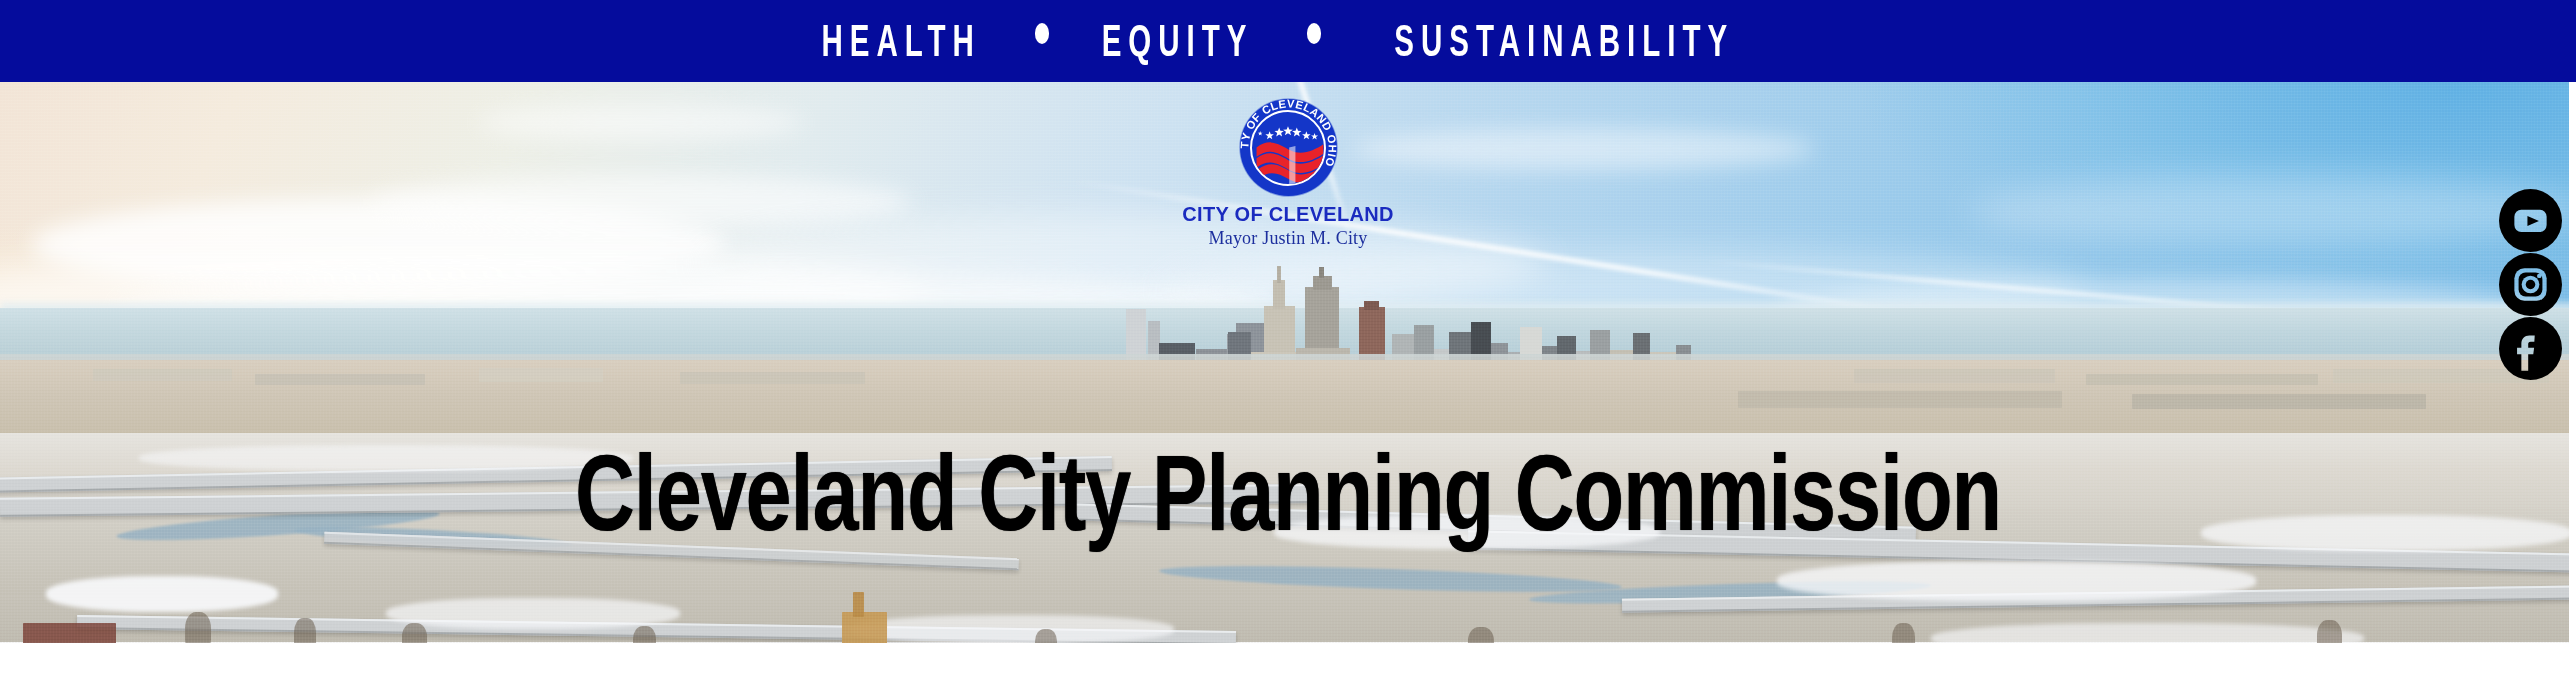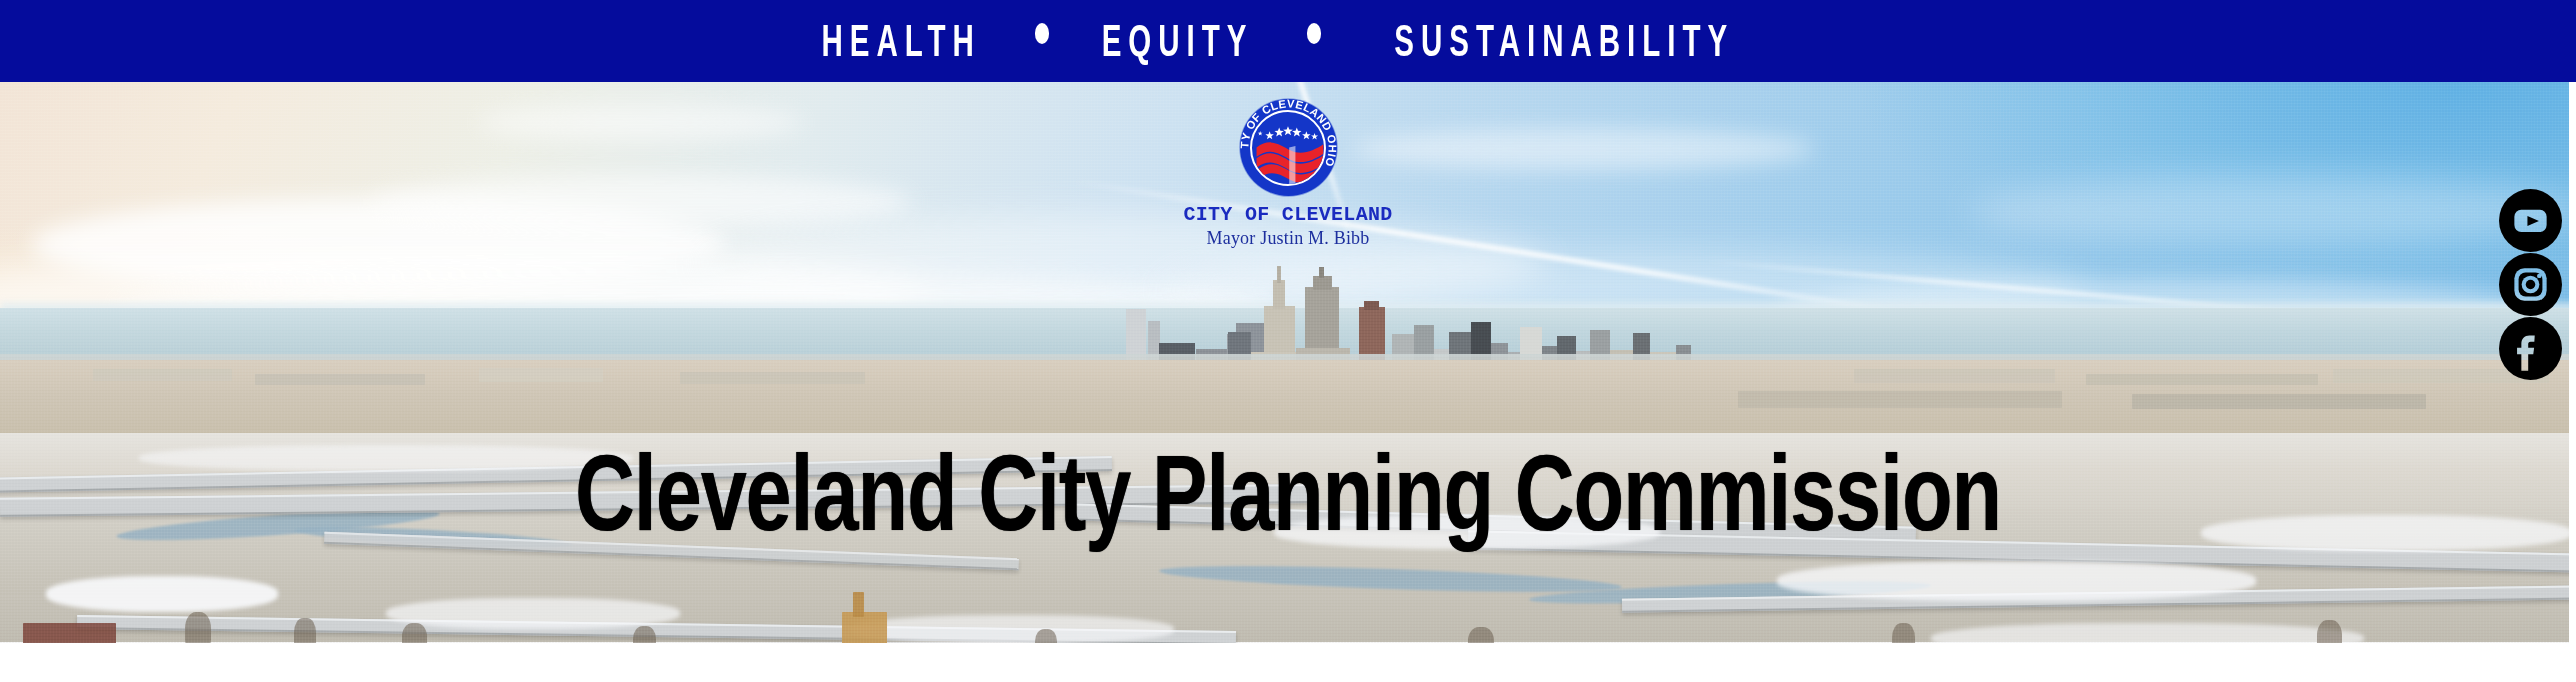--- a/index.html
+++ b/index.html
@@ -141,21 +141,21 @@
   .seal-ring-txt svg{ width:100%; height:100%; display:block; }
   .seal-inner{
     position:absolute; left:10.8px; top:10.8px; width:76px; height:76px;
     border-radius:50%; background:#1436c8; border:2.3px solid #ffffff;
     overflow:hidden;
   }
   .stars{ position:absolute; left:0; top:9.3px; width:100%; height:20px; }
   .flag-wrap{ position:absolute; left:3.1px; top:23px; width:70px; height:49px; overflow:hidden; }
   .org-name{
     margin-top:7px; color:#1a2bbf; font-weight:bold; font-size:20px;
-    letter-spacing:0.3px; font-family:Liberation Mono, monospace;
+    letter-spacing:0.3px; font-family:Liberation Sans, sans-serif;
     text-shadow:0 0 1.5px rgba(255,255,255,.35);
   }
   .mayor-name{
     margin-top:1.5px; color:#1d2f9e; font-size:18px; font-weight:normal;
     font-family:"Liberation Serif", serif; letter-spacing:0.2px;
   }
 
   
   .main-title{
     position:absolute; left:0; top:439px; width:2576px;
@@ -374,21 +374,21 @@
               <path d="M2,30 C20,16 34,28 46,34 C60,41 76,34 88,26 L88,38 C76,46 60,53 46,46 C34,40 20,28 2,42 Z" fill="#E8232A"></path>
               <path d="M4,44 C22,30 36,42 48,48 C60,55 76,48 88,40 L88,52 C76,60 60,66 48,59 C36,53 22,42 4,56 Z" fill="#E8232A"></path>
               <path d="M44,16 L52,14 L52,62 L44,64 Z" fill="#ffffff" opacity="0.55"></path>
             </g>
           </svg>
         </div>
       </div>
     </div>
 
     <div class="org-name">CITY OF CLEVELAND</div>
-    <div class="mayor-name">Mayor Justin M. Bibb</div>
+    <div class="mayor-name">Mayor Justin M. City</div>
   </div>
 
   <div class="main-title">Cleveland City Planning Commission</div>
 
   <div class="social">
 
     <div class="social-btn">
       <svg viewBox="0 0 82 82" xmlns="http://www.w3.org/2000/svg">
         <defs>
           <mask id="ytmask">

